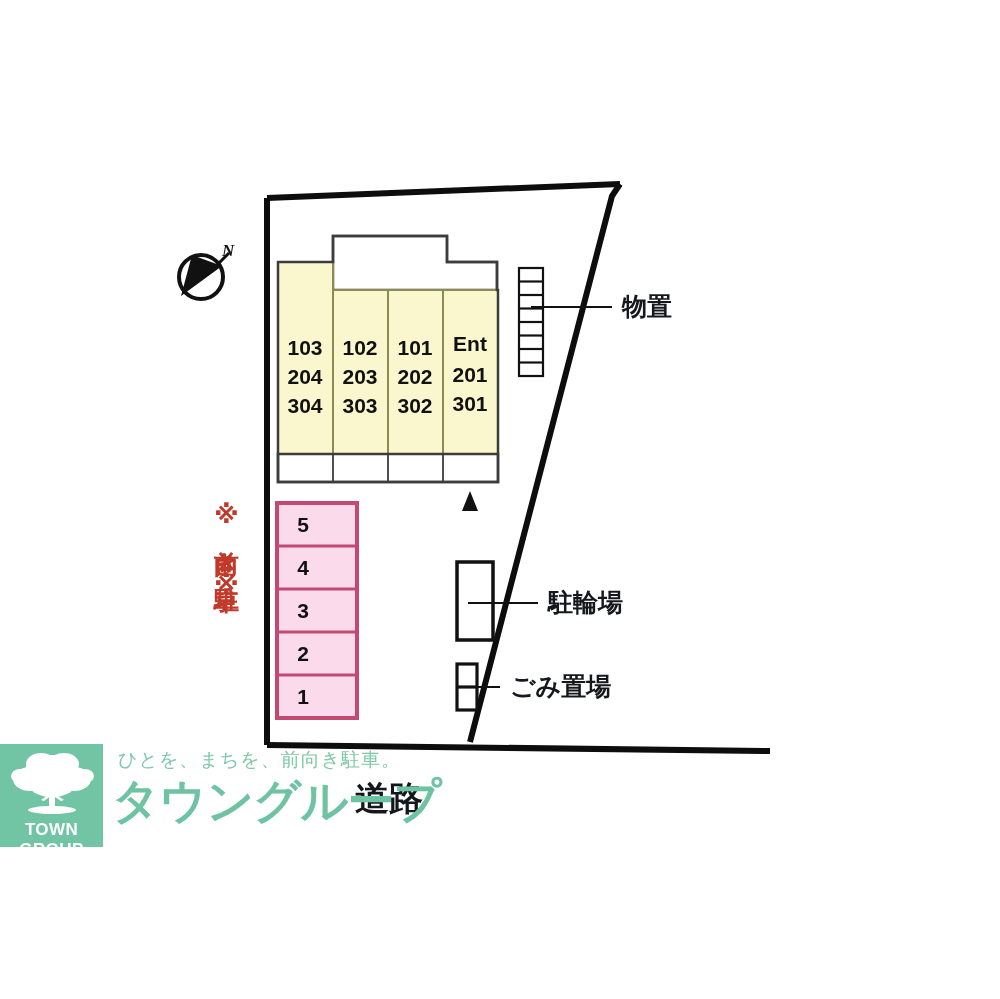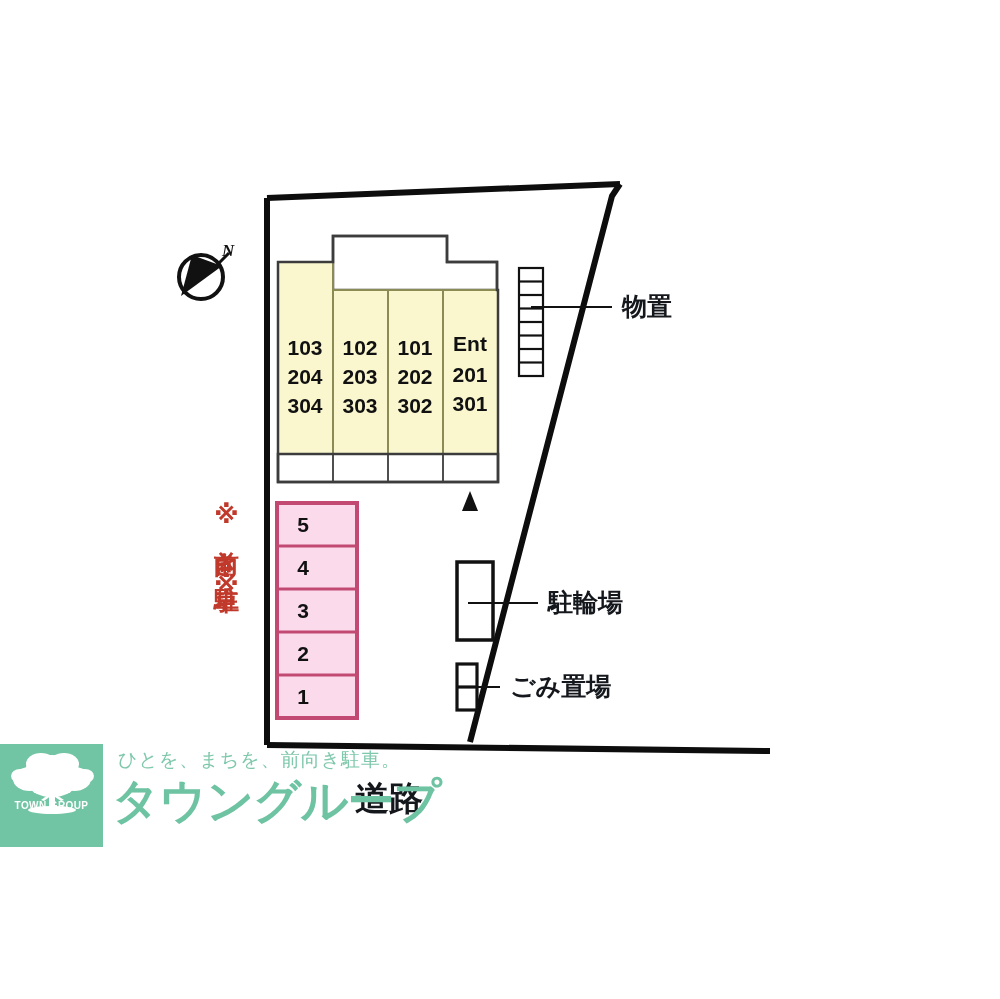--- a/index.html
+++ b/index.html
@@ -97,26 +97,26 @@
   #logo-mark .tree {
     position: absolute;
     left: 8px;
     top: 4px;
     width: 88px;
     height: 72px;
   }
   #logo-mark .town-group {
     position: absolute;
     left: 0;
-    top: 56px;
+    top: 76px;
     width: 103px;
     text-align: center;
     color: #ffffff;
     font-family: "Liberation Sans", "DejaVu Sans", sans-serif;
-    font-size: 10px;
+    font-size: 17px;
     font-weight: 700;
     letter-spacing: 0.4px;
   }
   #logo-tagline {
     position: absolute;
     left: 118px;
     top: 3px;
     color: #7ec8ab;
     font-family: "DejaVu Sans", "Liberation Sans", sans-serif;
     font-size: 19px;

